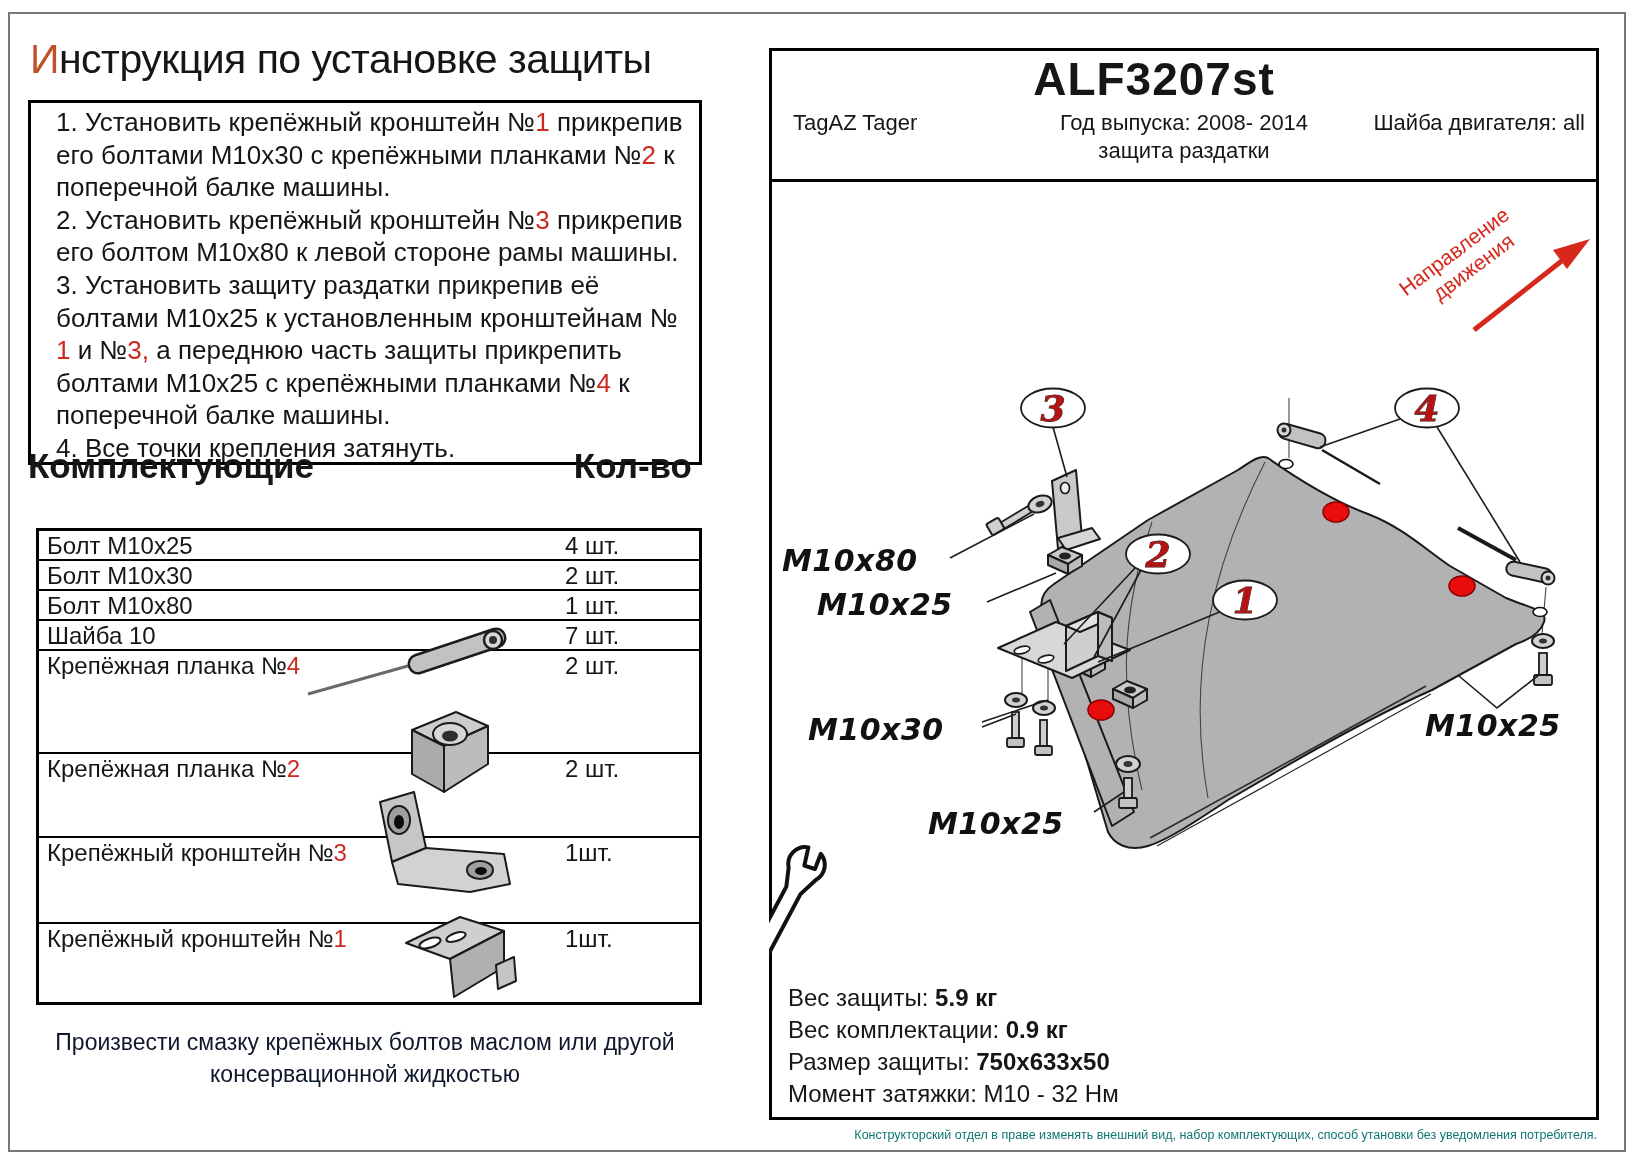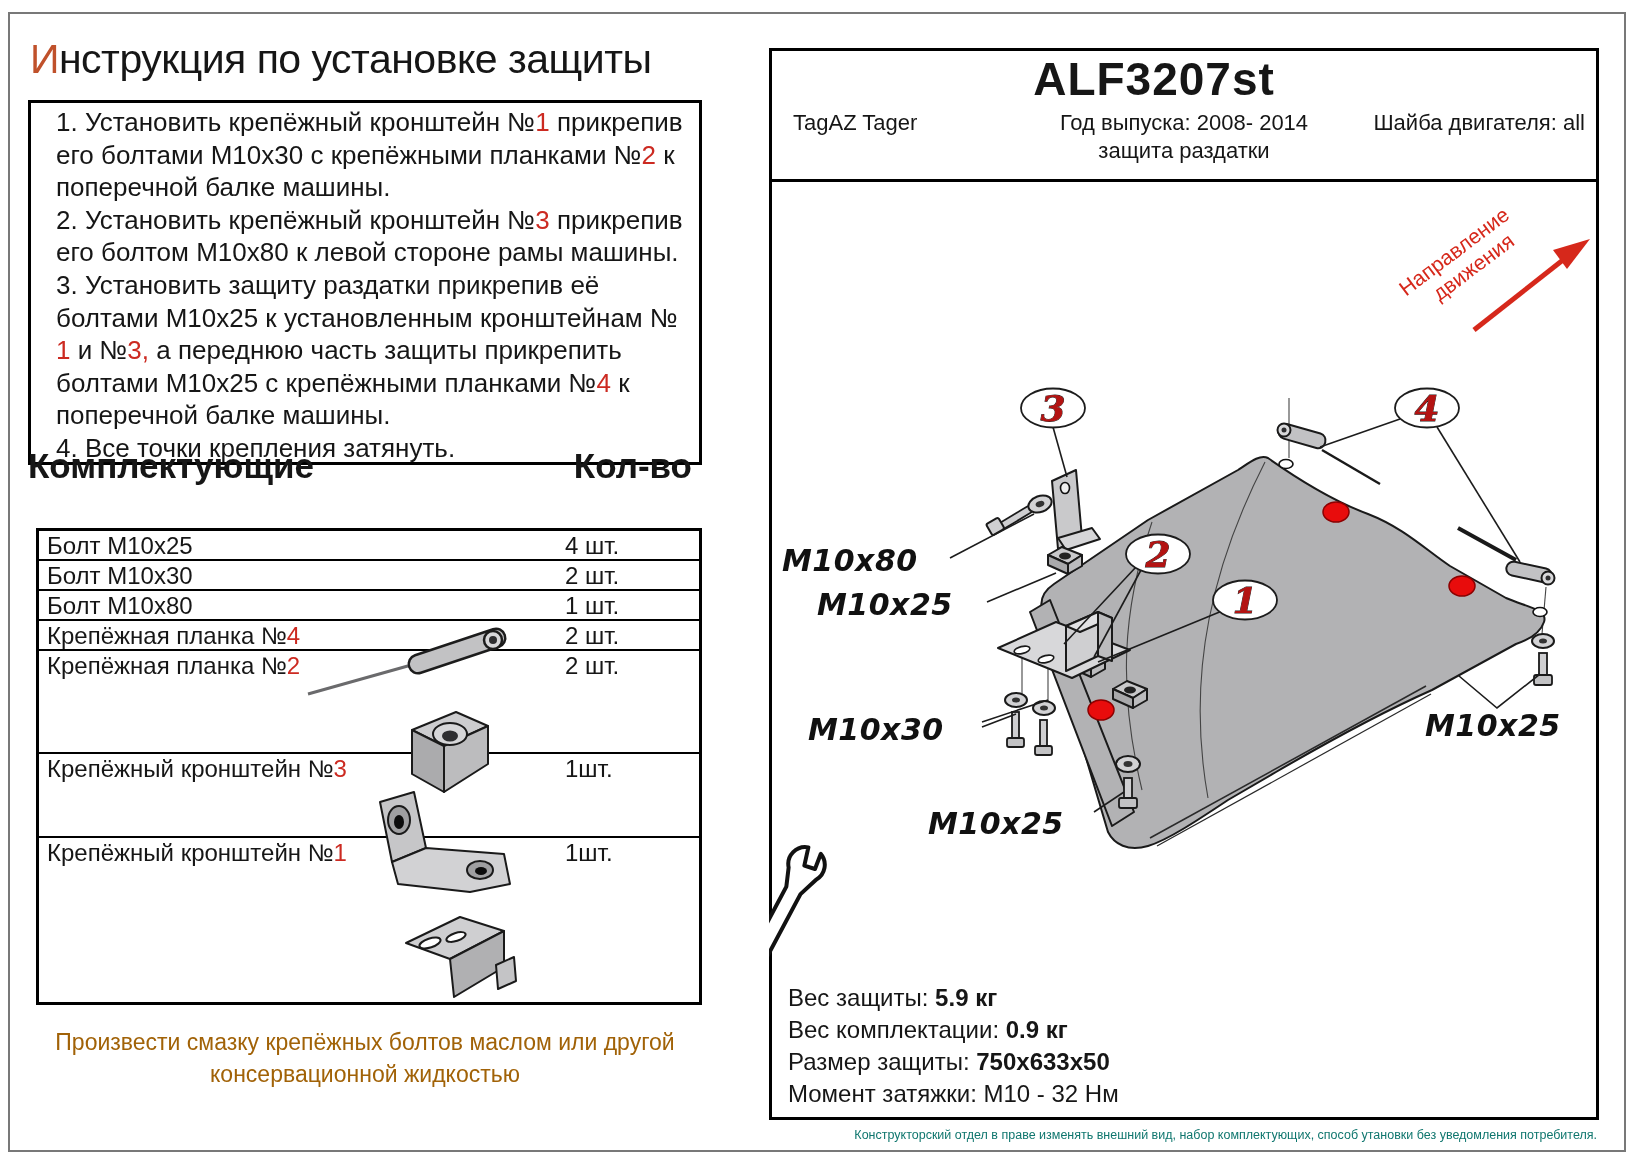--- a/index.html
+++ b/index.html
@@ -26,21 +26,21 @@
   .c-row{border-bottom:2px solid #000;position:relative;box-sizing:border-box;flex:none;}
   .c-row:last-child{border-bottom:none;}
   .c-row .nm{position:absolute;left:8px;top:1px;font-size:24px;white-space:nowrap;}
   .c-row .qt{position:absolute;left:526px;top:1px;font-size:24px;white-space:nowrap;}
   .c-row:nth-child(1),.c-row:nth-child(2),.c-row:nth-child(3),.c-row:nth-child(4){height:30px;}
   .c-row:nth-child(5){height:103px;}
   .c-row:nth-child(6){height:84px;}
   .c-row:nth-child(7){height:86px;}
   .c-row:nth-child(8){height:100px;flex:1;}
   
-  .note{left:28px;top:1026px;width:674px;text-align:center;color:#a16207;font-size:23px;line-height:32px;}
+  .note{left:28px;top:1026px;width:674px;text-align:center;color:#0f172a;font-size:23px;line-height:32px;}
   
   .panel{left:769px;top:48px;width:830px;height:1072px;border:3px solid #000;box-sizing:border-box;}
   .panel-sep{left:769px;top:179px;width:830px;height:0;border-top:3px solid #000;}
   .code{left:769px;top:52px;width:770px;text-align:center;font-size:46px;font-weight:bold;letter-spacing:1px;}
   .meta{left:769px;top:110px;width:830px;display:flex;font-size:22px;}
   .meta .m-model{padding-left:24px;width:240px;}
   .meta .m-years{flex:1;text-align:center;}
   .meta .m-engine{text-align:right;padding-right:14px;width:250px;}
   .meta-part{left:769px;top:138px;width:830px;text-align:center;font-size:22px;}
   
@@ -92,20 +92,24 @@
       <div class="nm"><span>Болт М10х25</span></div>
       <div class="qt">4 шт.</div>
     </div>
     <div class="c-row">
       <div class="nm"><span>Болт М10х30</span></div>
       <div class="qt">2 шт.</div>
     </div>
     <div class="c-row">
       <div class="nm"><span>Болт М10х80</span></div>
       <div class="qt">1 шт.</div>
+    </div>
+    <div class="c-row">
+      <div class="nm"><span>Шайба 10</span></div>
+      <div class="qt">7 шт.</div>
     </div>
     <div class="c-row">
       <div class="nm"><span>Крепёжная планка №</span><span class="red">4</span></div>
       <div class="qt">2 шт.</div>
     </div>
     <div class="c-row">
       <div class="nm"><span>Крепёжная планка №</span><span class="red">2</span></div>
       <div class="qt">2 шт.</div>
     </div>
     <div class="c-row">

